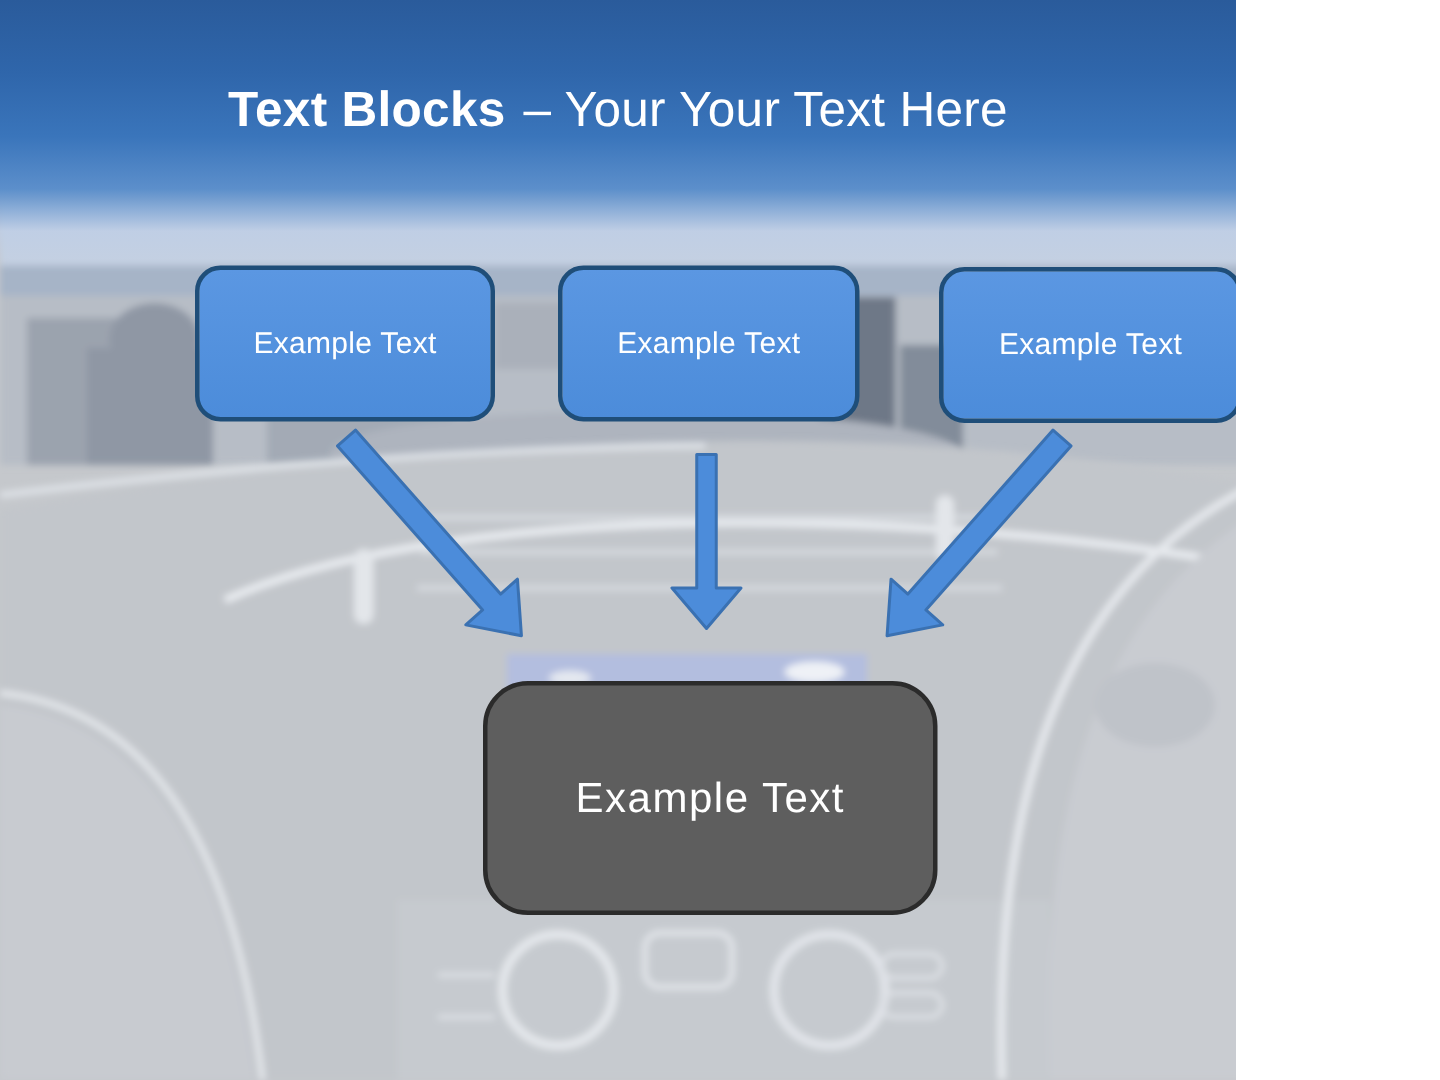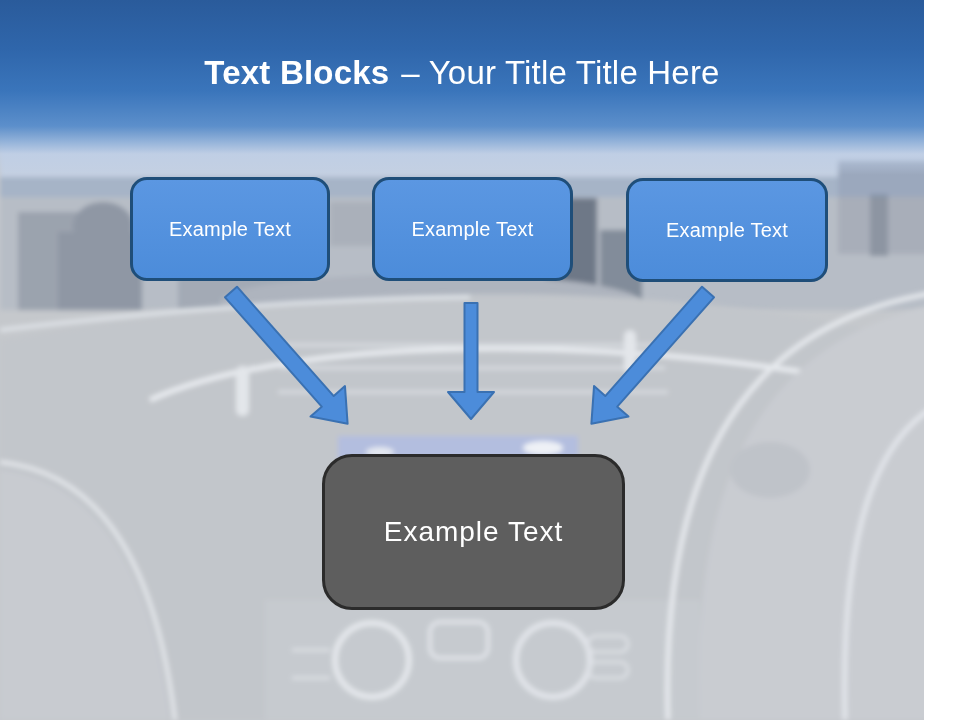--- a/index.html
+++ b/index.html
@@ -1,18 +1,18 @@
 <!DOCTYPE html>
 <html style="--header-top: #2a5b9b; --header-mid: #3a75bb; --block-fill: #4c8cda; --block-border: #1f4e79; --block-text: #ffffff; --arrow-fill: #4c8cda; --arrow-border: #3a71b2; --result-fill: #5e5e5e; --result-border: #2b2b2b; --title-text: #ffffff;"><head>
 <meta charset="utf-8">
 <style>
   html,body{margin:0;padding:0;background:#fff;}
   .slide{
-    position:relative;width:892px;height:720px;overflow:hidden;
-    font-family:"Liberation Sans",sans-serif;background:#c5c8cc;padding-left:32px;
+    position:relative;width:824px;height:720px;overflow:hidden;
+    font-family:"Liberation Sans",sans-serif;background:#c5c8cc;
   }
   .bg,.arrows{position:absolute;left:0;top:0;width:960px;height:720px;display:block;}
   .arrows{pointer-events:none;}
   .header-band{
     position:absolute;left:0;top:0;width:100%;height:175px;
     background:linear-gradient(180deg,
       var(--header-top,#2a5b9b) 0%,
       #2f66ab 28%,
       var(--header-mid,#3a75bb) 52%,
       #5c8fcb 72%,
@@ -109,21 +109,21 @@
       <ellipse cx="770" cy="470" rx="40" ry="28" fill="#bfc3c9"></ellipse>
       <path d="M0,470 C90,480 150,560 170,720 L0,720 Z" fill="#c8cbd0"></path>
       <path d="M0,462 C95,472 155,555 175,720" stroke="#e4e7eb" stroke-width="4" fill="none"></path>
     </g>
   </svg>
 
   <div class="header-band"></div>
 
   <h1 class="title">
       <span class="t-bold">Text Blocks</span>
-      <span class="t-rest">– Your Title Title Here</span>
+      <span class="t-rest">– Your Your Text Here</span>
     </h1>
 
   <div class="block block1">
     <span>Example Text</span>
   </div>
   <div class="block block2">
     <span>Example Text</span>
   </div>
   <div class="block block3">
     <span>Example Text</span>

